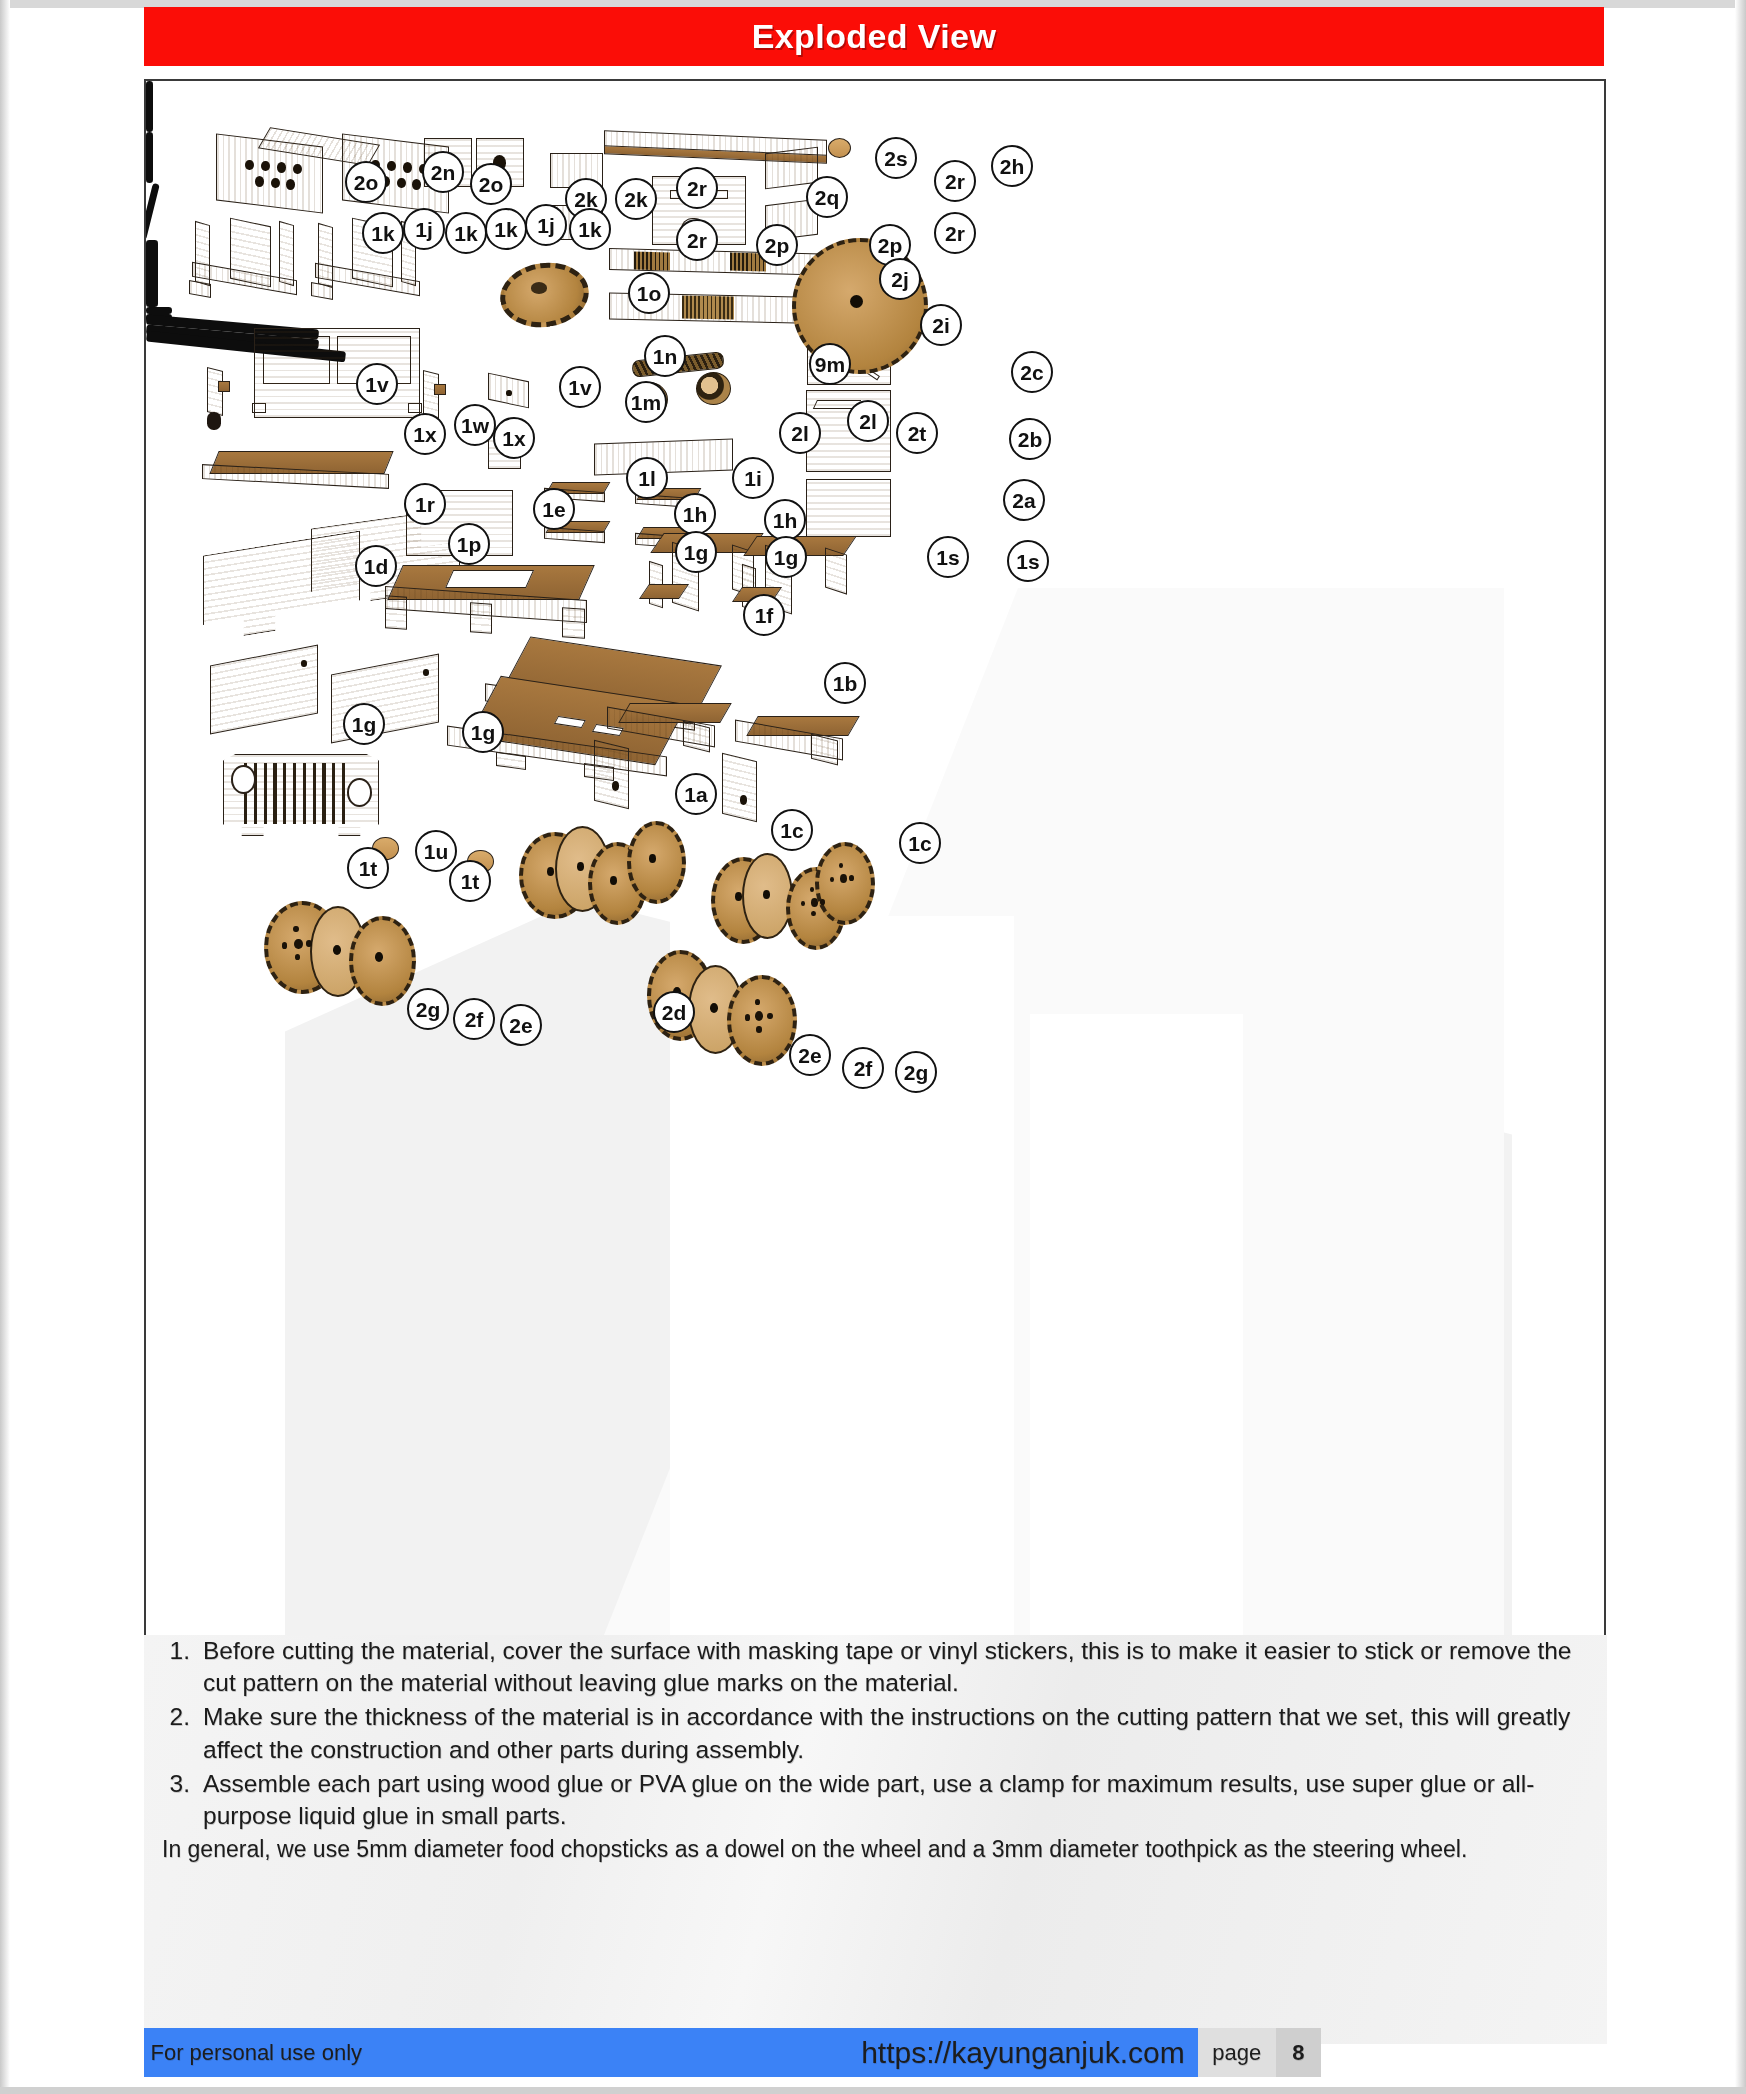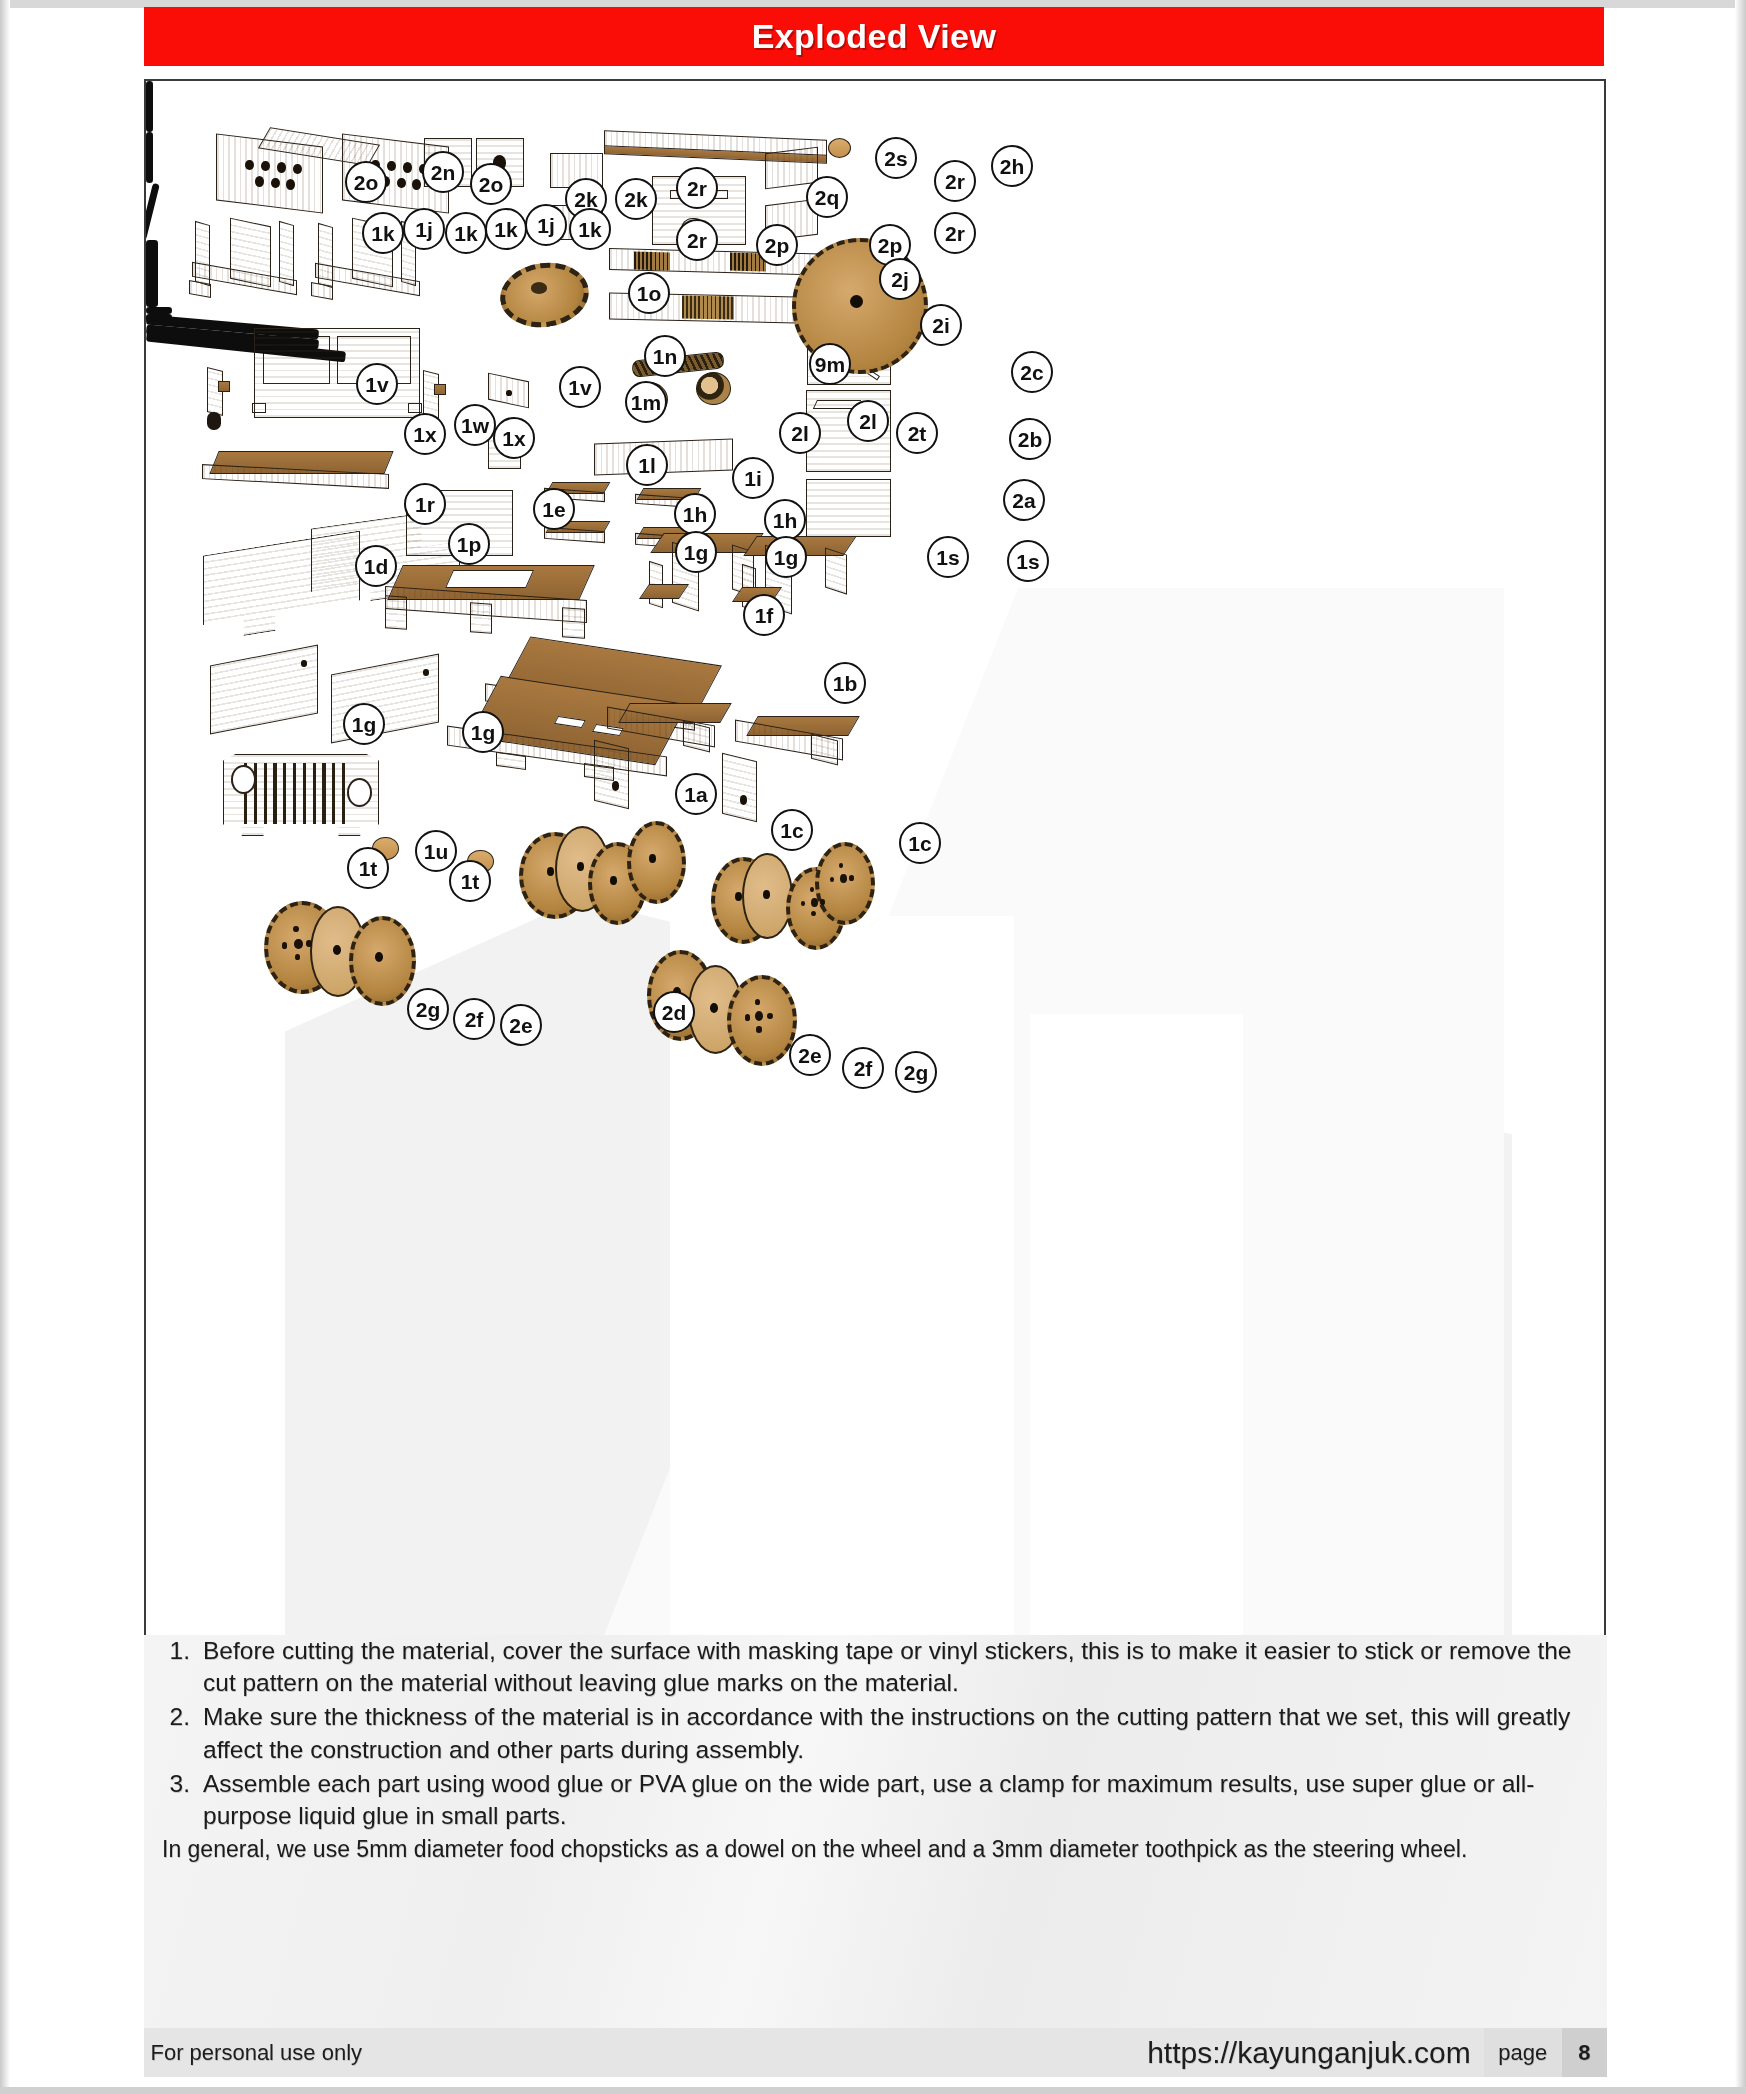--- a/index.html
+++ b/index.html
@@ -62,22 +62,22 @@
   .nt-li{display:flex;font-size:24.5px;color:#1b1b1b;line-height:1.32;margin:0 0 1.6px 0;
          text-shadow:0.6px 0.6px 0 rgba(0,0,0,.18);}
   .nt-num{width:46px;text-align:right;padding-right:13px;flex:none;}
   .nt-txt{flex:1;padding-right:11.5px;}
   .dw-h{text-align:center;font-size:27px;font-weight:bold;color:#1b1b1b;margin:28px 0 6.5px 0;
         text-shadow:0.8px 0.8px 0 rgba(0,0,0,.22);}
   .dw-p{font-size:23px;color:#1b1b1b;line-height:1.34;padding:0 18px 0 18px;
         text-shadow:0.6px 0.6px 0 rgba(0,0,0,.18);}
 
   
-  .footer{position:absolute;left:144px;top:2028px;width:1463px;height:49px;
-          background:#e5e5e5;display:flex;align-items:center;}
+  .footer{position:absolute;left:144px;top:2028px;width:1177px;height:49px;
+          background:#3b82f6;display:flex;align-items:center;}
   .ft-left{font-size:22px;color:#1d1d1d;padding-left:6.5px;flex:1;
            text-shadow:0.5px 0.5px 0 rgba(0,0,0,.15);}
   .ft-url{font-size:30px;color:#1d1d1d;padding:0 13px;
           text-shadow:0.5px 0.5px 0 rgba(0,0,0,.15);}
   .ft-page{font-size:22px;color:#1d1d1d;background:#dfdfdf;padding:11.5px 14.7px;
            text-shadow:0.5px 0.5px 0 rgba(0,0,0,.15);}
   .ft-num{font-size:22px;font-weight:bold;color:#1d1d1d;background:#cfcfcf;
           padding:11.5px 16.4px;text-shadow:0.5px 0.5px 0 rgba(0,0,0,.15);}
 </style>
 </head>
@@ -431,21 +431,21 @@
         <div class="cal" style="left: 210px; top: 282px;">1v</div>
         <div class="cal" style="left: 413px; top: 285px;">1v</div>
         <div class="cal" style="left: 479px; top: 300px;">1m</div>
         <div class="cal" style="left: 633px; top: 331px;">2l</div>
         <div class="cal" style="left: 701px; top: 319px;">2l</div>
         <div class="cal" style="left: 750px; top: 331px;">2t</div>
         <div class="cal" style="left: 863px; top: 337px;">2b</div>
         <div class="cal" style="left: 258px; top: 332px;">1x</div>
         <div class="cal" style="left: 308px; top: 323px;">1w</div>
         <div class="cal" style="left: 347px; top: 336px;">1x</div>
-        <div class="cal" style="left: 480px; top: 363px;">1l</div>
+        <div class="cal" style="left: 480px; top: 376px;">1l</div>
         <div class="cal" style="left: 857px; top: 398px;">2a</div>
         <div class="cal" style="left: 258px; top: 402px;">1r</div>
         <div class="cal" style="left: 586px; top: 376px;">1i</div>
         <div class="cal" style="left: 387px; top: 407px;">1e</div>
         <div class="cal" style="left: 528px; top: 412px;">1h</div>
         <div class="cal" style="left: 618px; top: 418px;">1h</div>
         <div class="cal" style="left: 302px; top: 442px;">1p</div>
         <div class="cal" style="left: 529px; top: 450px;">1g</div>
         <div class="cal" style="left: 619px; top: 455px;">1g</div>
         <div class="cal" style="left: 209px; top: 464px;">1d</div>

